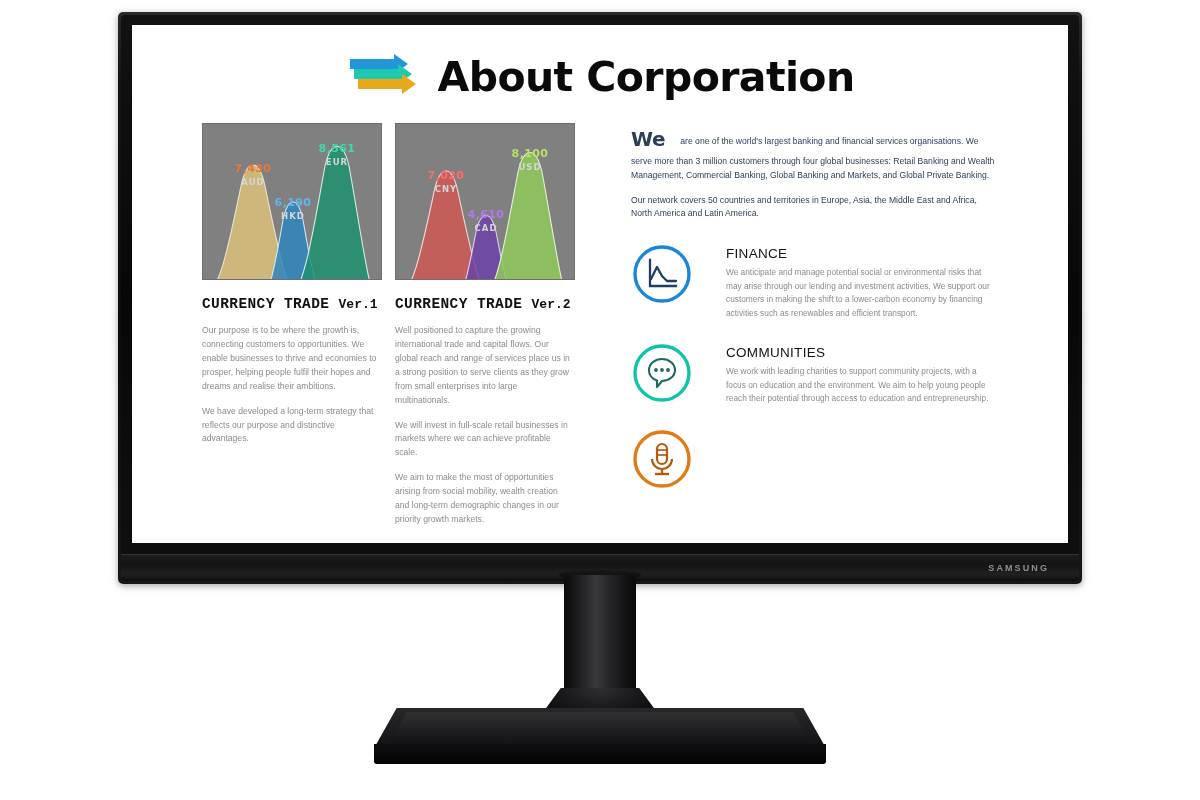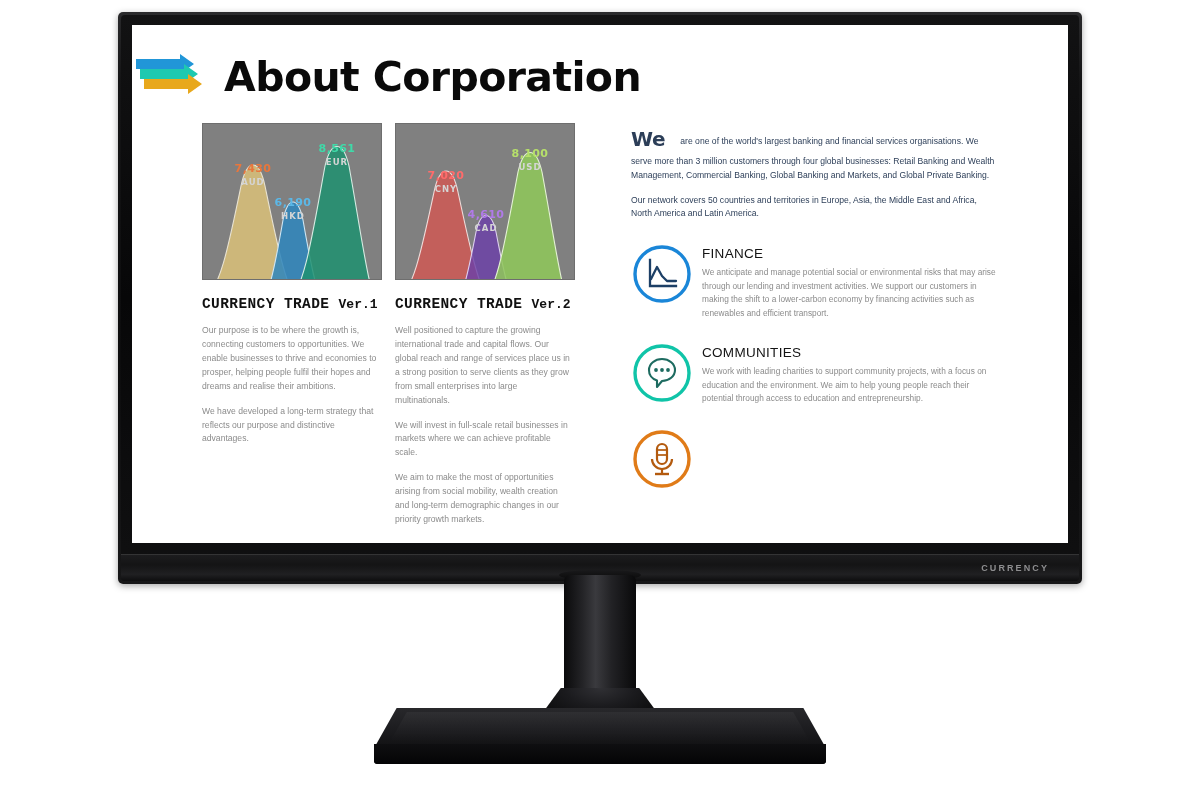--- a/index.html
+++ b/index.html
@@ -70,21 +70,21 @@
   .base-sheen{
     position:absolute;left:50%;transform:translateX(-50%);top:712px;width:420px;height:30px;
     background:linear-gradient(180deg,rgba(255,255,255,.045),rgba(255,255,255,0));
     -webkit-clip-path:polygon(4% 0,96% 0,100% 100%,0 100%);
     clip-path:polygon(4% 0,96% 0,100% 100%,0 100%);
   }
 
   
   .slide{position:relative;width:936px;height:518px;background:#fff;}
 
-  .title-row{display:flex;align-items:center;justify-content:flex-start;gap:14px;margin-top:28px;}
+  .title-row{display:flex;align-items:center;justify-content:center;gap:14px;margin-top:28px;}
   .logo-arrows{position:relative;width:78px;height:48px;flex:none;}
   .logo-arrows svg{display:block;}
   .main-title{
     font-size:41px;font-weight:700;color:#0a0a0a;letter-spacing:-.6px;
     font-family:"DejaVu Sans","Liberation Sans",sans-serif;line-height:1;
   }
 
   .body-cols{display:flex;padding:22px 70px 0 70px;gap:0;}
   .left-col{display:flex;gap:15px;flex:none;}
   .card{width:178px;}
@@ -106,21 +106,21 @@
 
   .right-col{flex:1;padding-left:58px;}
   .intro{color:#2c3e58;font-size:8.6px;line-height:1.6;font-family:"Liberation Sans",sans-serif;}
   .intro p{margin:0 0 11px 0;}
   .intro .we{
     font-size:20px;font-weight:700;color:#2c3e58;letter-spacing:-.3px;
     vertical-align:-2px;margin-right:15px;
     font-family:"DejaVu Sans","Liberation Sans",sans-serif;
   }
 
-  .feature{display:flex;align-items:flex-start;gap:9px;margin-top:22px;}
+  .feature{display:flex;align-items:flex-start;gap:33px;margin-top:22px;}
   .feat-icon{flex:none;width:62px;height:62px;}
   .feat-text{padding-top:3px;flex:1;}
   .feat-title{
     font-size:13.5px;color:#141414;letter-spacing:.3px;margin-bottom:5px;
     font-family:"Liberation Sans",sans-serif;font-weight:400;
   }
   .feat-desc{font-size:8.3px;line-height:1.63;color:#8b8b8b;}
 </style>
 </head>
 <body>
@@ -276,21 +276,21 @@
               </div>
             </div>
 
           </div>
         </div>
       </div>
     </div>
 
     <div class="bottom-chin">
       <div class="chin-sheen"></div>
-      <div class="samsung-logo">CURRENCY</div>
+      <div class="samsung-logo">SAMSUNG</div>
     </div>
   </div>
 
   <div class="neck-top"></div>
   <div class="neck"></div>
   <div class="neck-flare"></div>
   <div class="base"></div>
   <div class="base-sheen"></div>
   <div class="base-edge"></div>
 

